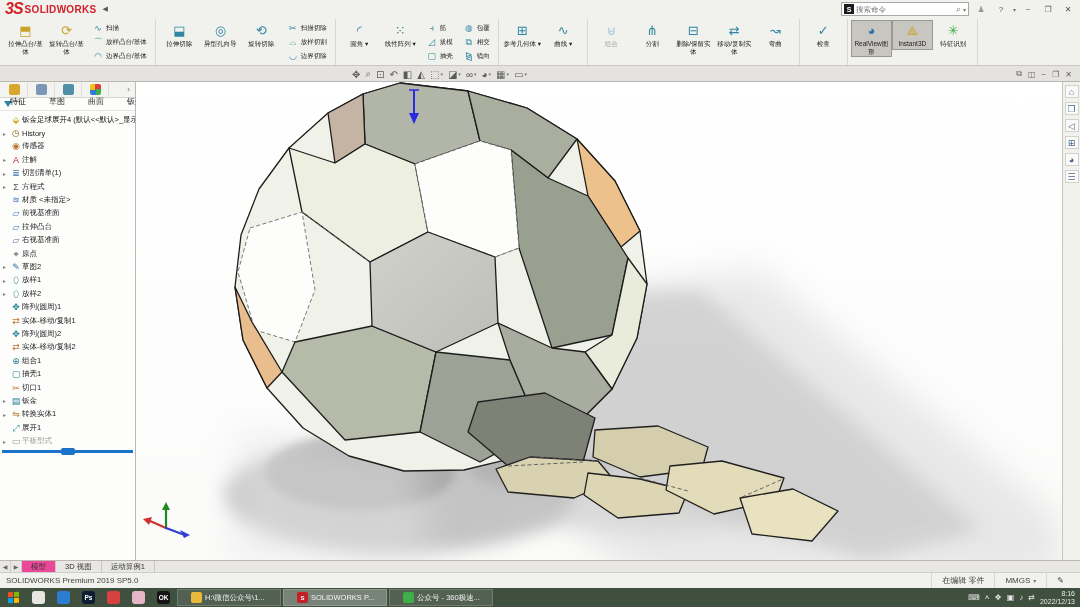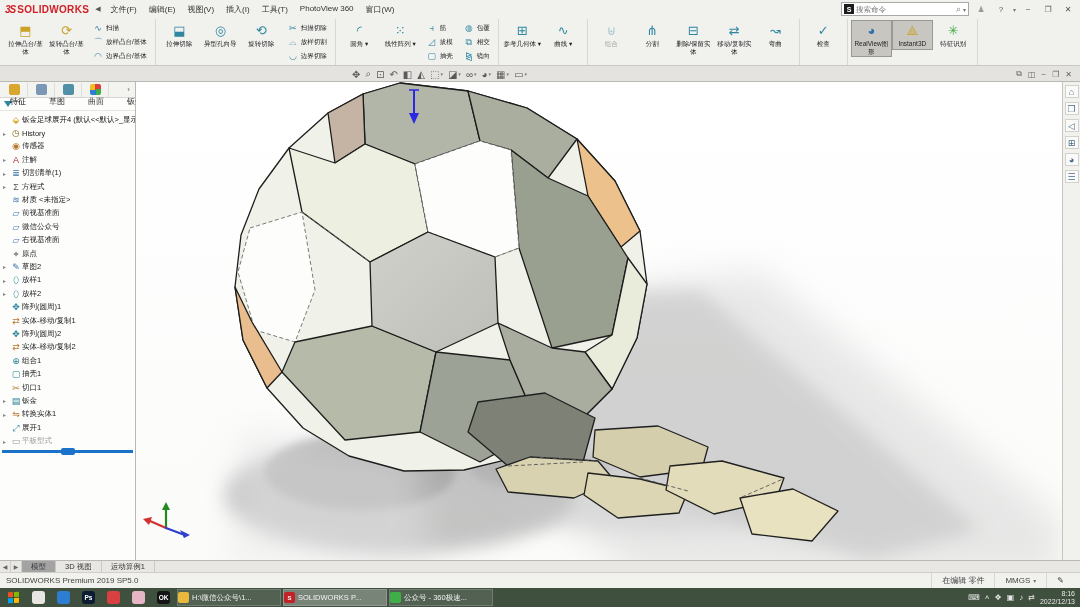--- a/index.html
+++ b/index.html
@@ -2,21 +2,21 @@
 <html><head>
 <meta charset="utf-8">
 <style>
   *{margin:0;padding:0;box-sizing:border-box;}
   html,body{width:1080px;height:607px;overflow:hidden;}
   body{font-family:"Liberation Sans","DejaVu Sans",sans-serif;background:#fff;position:relative;}
   .win{position:absolute;inset:0;width:1080px;height:607px;background:#f1f1ee;}
 
   
   .titlebar{height:18px;background:#f1f1ee;display:flex;align-items:center;position:relative;font-size:8px;color:#333;}
-  .brandmark{color:#d22027;font-weight:bold;font-style:italic;font-size:10px;padding:0 2px 0 5px;letter-spacing:-1px;}
+  .brandmark{color:#d22027;font-weight:bold;font-style:italic;font-size:16px;padding:0 2px 0 5px;letter-spacing:-1px;}
   .brand{color:#d22027;font-weight:bold;font-size:10px;letter-spacing:.3px;margin-right:6px;text-align:right;}
   .menupin{color:#555;font-size:7px;margin-right:4px;}
   .menu{display:flex;}
   .menu .mitem{padding:2px 6px;cursor:default;}
   .tb-title{position:absolute;left:0;right:0;text-align:center;font-size:8px;color:#444;pointer-events:none;}
   .tb-right{margin-left:auto;display:flex;align-items:center;gap:4px;padding-right:4px;}
   .searchbox{display:flex;align-items:center;background:#fff;border:1px solid #a9a8a4;height:14px;width:128px;padding:0 2px;gap:2px;margin-left:12px;}
   .sw-s{width:10px;height:10px;background:#1d1d1f;color:#fff;font-size:7px;display:flex;align-items:center;justify-content:center;font-weight:bold;}
   .searchbox input{border:none;outline:none;flex:1;font-size:7.5px;color:#666;background:transparent;width:70px;font-family:inherit;}
   .mag{color:#777;font-size:9px;}
@@ -65,58 +65,49 @@
   .viewport{flex:1;position:relative;background:linear-gradient(#ffffff, #fbfbfa);}
   .viewport svg{position:absolute;inset:0;width:100%;height:100%;}
 
   .taskpane{width:18px;background:#f1f1ee;border-left:1px solid #c6c5c0;display:flex;flex-direction:column;align-items:center;padding-top:3px;gap:4px;}
   .tp-icon{width:14px;height:13px;display:flex;align-items:center;justify-content:center;font-size:9px;color:#4a6a8a;border:1px solid #d2d1cc;background:#fafaf8;}
 
   
   .docktabs{height:12px;background:#e8e7e3;border-top:1px solid #b9b8b3;display:flex;align-items:stretch;font-size:7.5px;color:#333;}
   .dnav{width:11px;display:flex;align-items:center;justify-content:center;font-size:6px;color:#666;border-right:1px solid #cfcec9;}
   .dtab{padding:0 9px;line-height:11px;border-right:1px solid #c9c8c3;}
-  .dtab.active{background:#a3a3a3;}
+  .dtab.active{background:#ec4899;}
 
   
   .statusbar{height:16px;background:#f1f1ee;border-top:1px solid #cfcec9;display:flex;align-items:center;font-size:8px;color:#444;padding:0 6px;}
   .sb-right{margin-left:auto;display:flex;align-items:center;height:100%;}
   .sb-cell{padding:0 10px;border-left:1px solid #d8d7d2;height:100%;display:flex;align-items:center;gap:3px;}
 
   
   .taskbar{height:19px;background:#40503f;display:flex;align-items:center;color:#eee;}
   .startbtn{width:26px;height:19px;display:flex;align-items:center;justify-content:center;}
   .winflag{width:11px;height:11px;display:grid;grid-template-columns:1fr 1fr;grid-template-rows:1fr 1fr;gap:1px;transform:skewY(-3deg);}
   .winflag i{display:block;}
   .tb-app{width:25px;height:19px;display:flex;align-items:center;justify-content:center;}
   .tb-app .chip{width:13px;height:13px;border-radius:3px;display:flex;align-items:center;justify-content:center;font-size:6.5px;font-weight:bold;color:#fff;}
-  .tb-win{width:104px;height:17px;margin:1px 1px;background:rgba(255,255,255,.10);border:1px solid rgba(255,255,255,.18);display:flex;align-items:center;font-size:7.5px;padding:0 0;gap:3px;overflow:hidden;white-space:nowrap;color:#f2f2f2;}
+  .tb-win{width:104px;height:17px;margin:1px 1px;background:rgba(255,255,255,.10);border:1px solid rgba(255,255,255,.18);display:flex;align-items:center;font-size:7.5px;padding:0 13px;gap:3px;overflow:hidden;white-space:nowrap;color:#f2f2f2;}
   .tb-win.active{background:rgba(255,255,255,.30);}
   .tb-win .wic{width:11px;height:11px;flex:none;border-radius:2px;display:flex;align-items:center;justify-content:center;font-size:6px;font-weight:bold;color:#fff;}
   .tray{margin-left:auto;display:flex;align-items:center;gap:5px;padding-right:5px;font-size:8px;color:#e8e8e8;}
   .clock{text-align:right;font-size:7px;line-height:8px;}
 </style>
 </head>
 <body>
 
 <div class="win">
 
   <div class="titlebar">
     <span class="brandmark">3S</span>
     <span class="brand">SOLIDWORKS</span>
     <span class="menupin">◀</span>
-    <div class="menu">
-      <span class="mitem">文件(F)</span>
-        <span class="mitem">编辑(E)</span>
-        <span class="mitem">视图(V)</span>
-        <span class="mitem">插入(I)</span>
-        <span class="mitem">工具(T)</span>
-        <span class="mitem">PhotoView 360</span>
-        <span class="mitem">窗口(W)</span>
-    </div>
     <div class="tb-right">
       <div class="searchbox">
         <span class="sw-s">S</span>
         <input placeholder="搜索命令" style="">
         <span class="mag">⌕</span>
         <span class="tinycaret">▾</span>
       </div>
       <span class="wbtn" style="color:#999">♟</span>
       <span class="wbtn">?</span>
       <span class="tinycaret">▾</span>
@@ -393,21 +384,21 @@
             <span class="tlbl">材质 &lt;未指定&gt;</span>
           </div>
           <div class="trow">
             <span class="arr"></span>
             <span class="tic" style="color: rgb(74, 122, 181);">▱</span>
             <span class="tlbl">前视基准面</span>
           </div>
           <div class="trow">
             <span class="arr"></span>
             <span class="tic" style="color: rgb(74, 122, 181);">▱</span>
-            <span class="tlbl">微信公众号</span>
+            <span class="tlbl">拉伸凸台</span>
           </div>
           <div class="trow">
             <span class="arr"></span>
             <span class="tic" style="color: rgb(74, 122, 181);">▱</span>
             <span class="tlbl">右视基准面</span>
           </div>
           <div class="trow">
             <span class="arr"></span>
             <span class="tic" style="color: rgb(51, 51, 51);">⌖</span>
             <span class="tlbl">原点</span>

